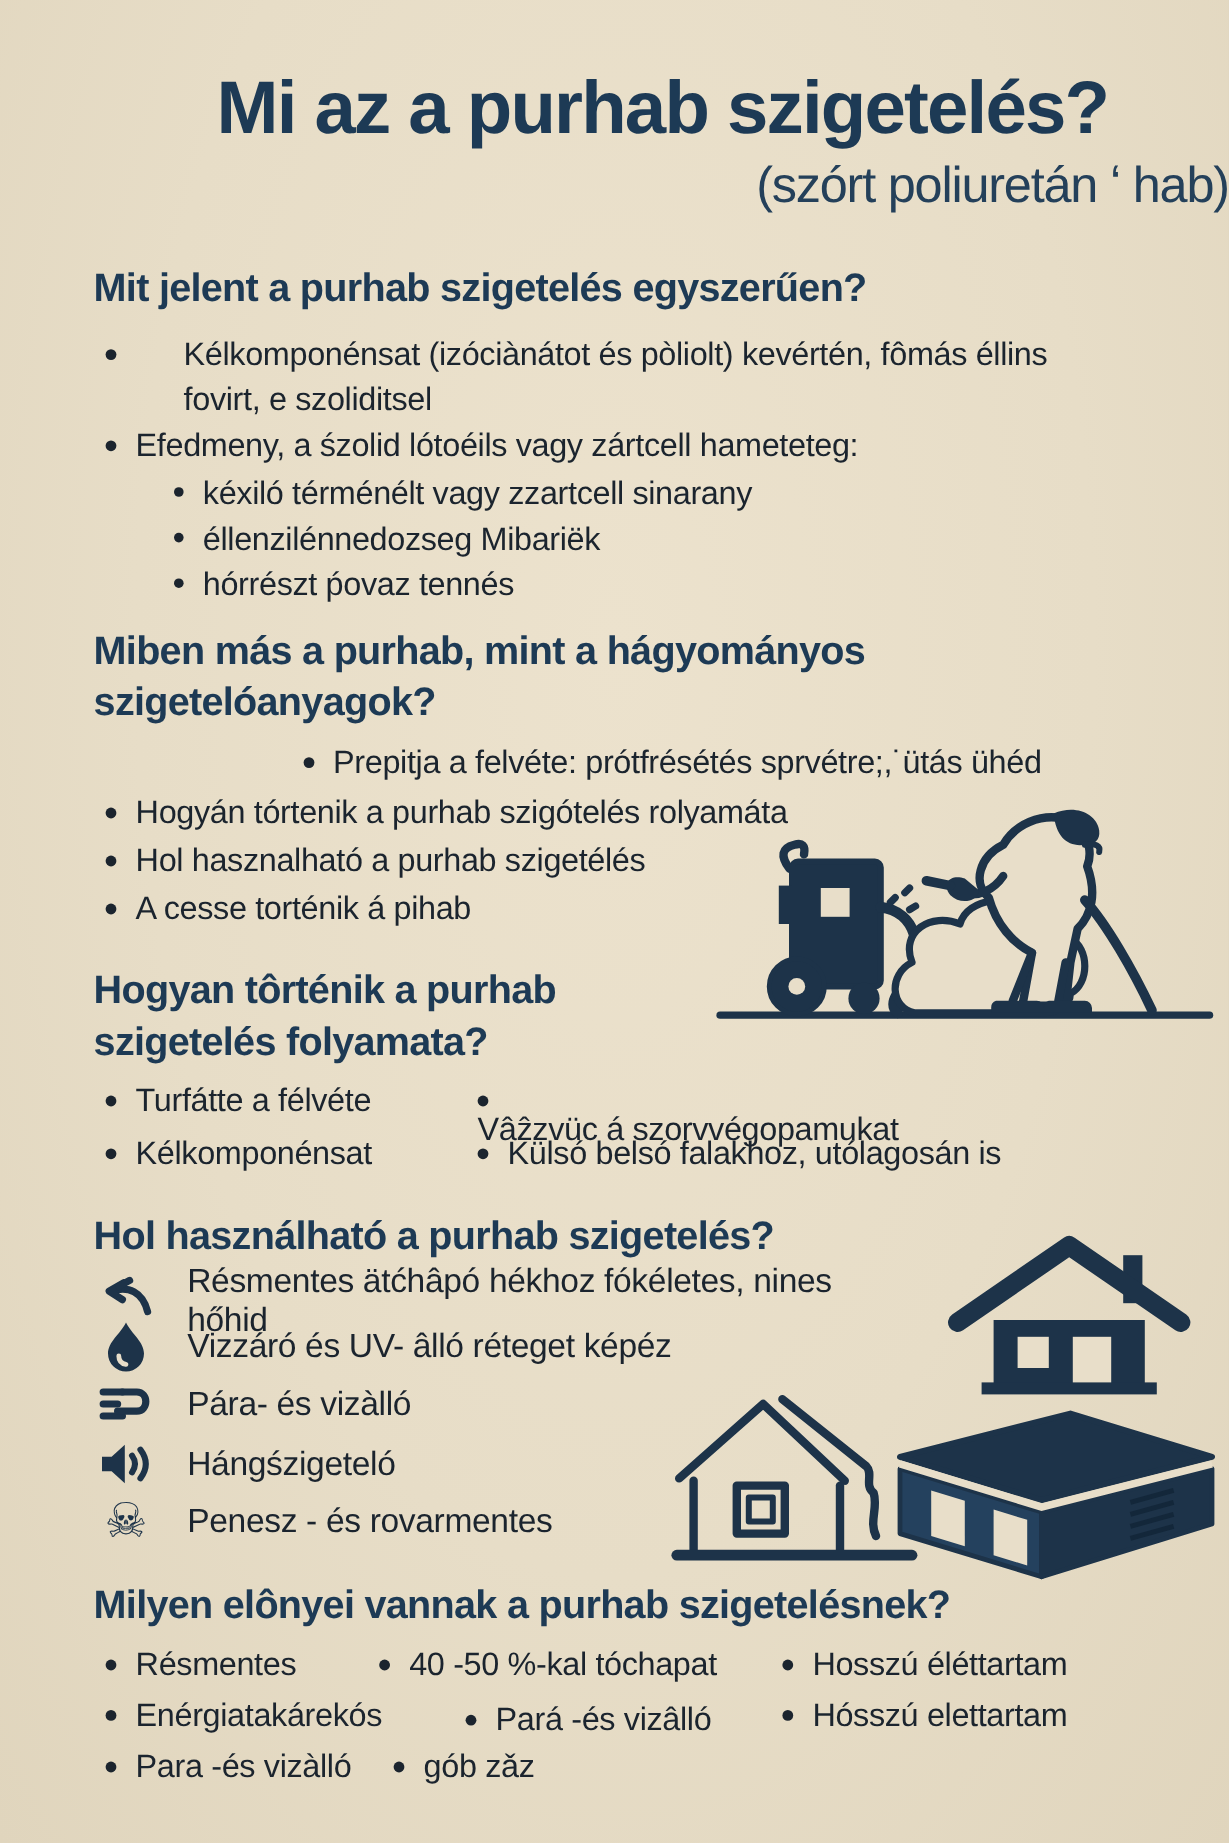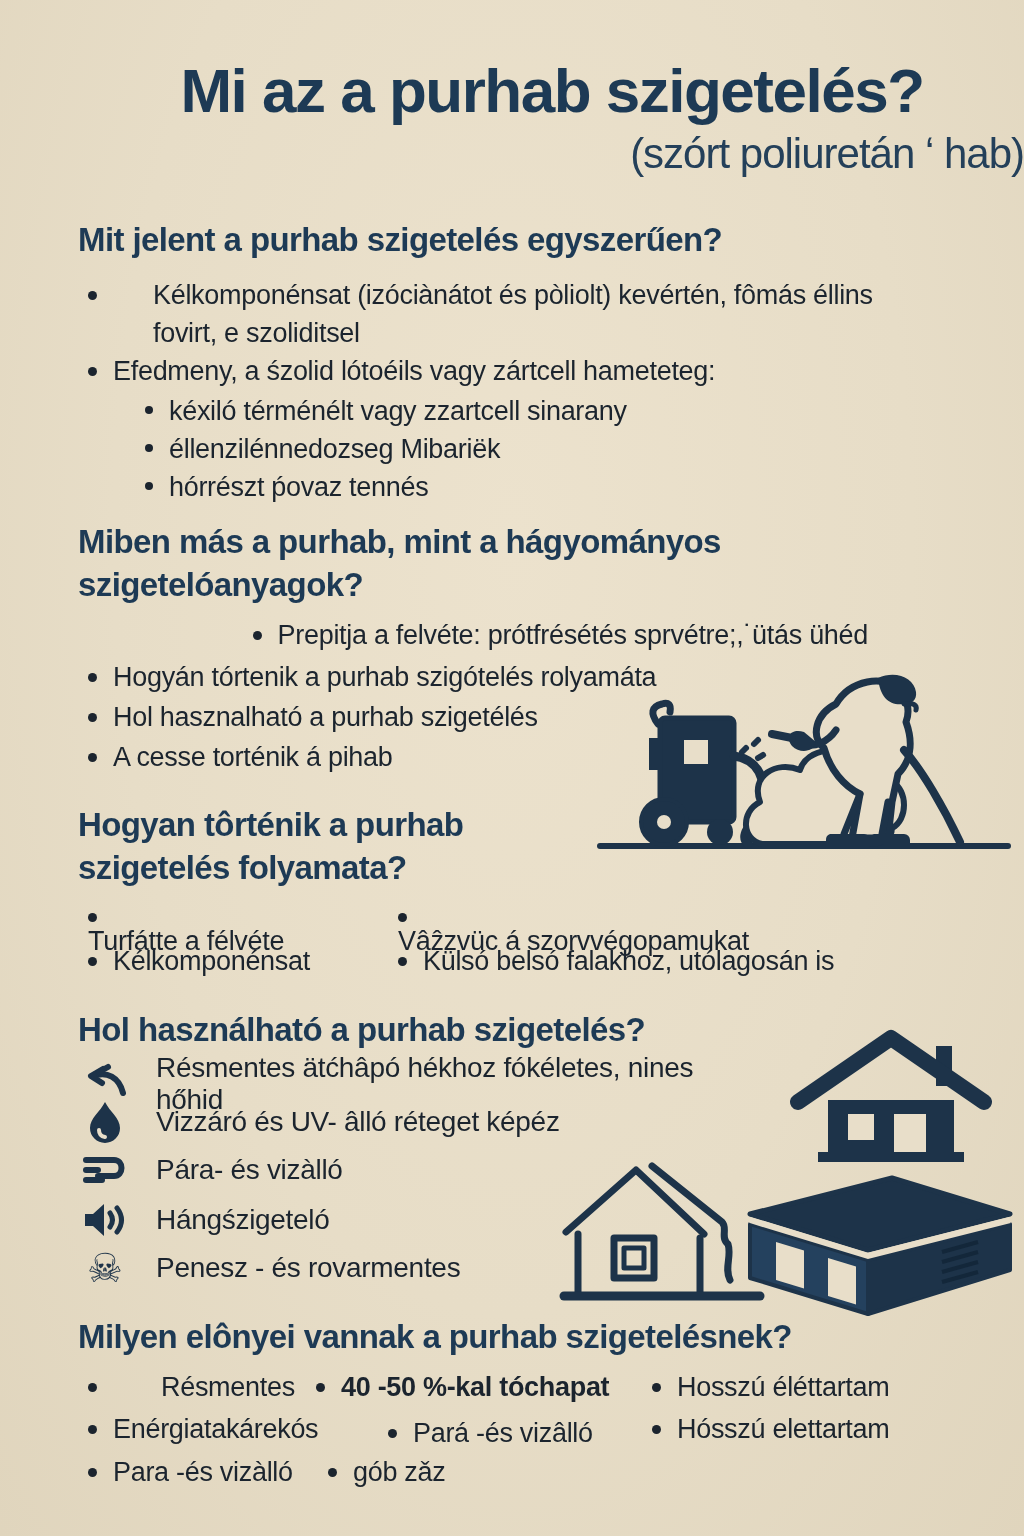--- a/index.html
+++ b/index.html
@@ -115,21 +115,21 @@
 
       <path d="M268 142 L252 182 M296 150 L290 182" stroke="#1d3349" stroke-width="7" stroke-linecap="round"></path>
       <path d="M238 182 h34 a6 6 0 0 1 6 6 v4 h-44 v-4 a6 6 0 0 1 4 -6 Z" fill="#1d3349"></path>
       <path d="M282 182 h30 a6 6 0 0 1 6 6 v4 h-40 v-4 a6 6 0 0 1 4 -6 Z" fill="#1d3349"></path>
 
       <path d="M312 98 C330 118 352 156 368 190" stroke="#1d3349" stroke-width="8" stroke-linecap="round"></path>
     </svg>
   </div>
 
   <div class="abs h2" style="top:803px; left:78px; width:500px;">Hogyan tôrténik a purhab szigetelés folyamata?</div>
-  <div class="abs bullet" style="top:898px; left:88px; width:300px;flex-direction:column;">
+  <div class="abs bullet" style="top:898px; left:88px; width:300px;">
     <span class="dot"></span>
     <span>Turfátte a félvéte</span>
   </div>
   <div class="abs bullet" style="top:942px; left:88px; width:300px;">
     <span class="dot"></span>
     <span>Kélkomponénsat</span>
   </div>
   <div class="abs bullet" style="top:898px; left:398px; width:480px;flex-direction:column;">
     <span class="dot"></span>
     <span>Vâẑzvüc á szorvvégopamukat</span>
@@ -229,25 +229,25 @@
         <line x1="200" y1="80" x2="236" y2="70"></line>
         <line x1="200" y1="90" x2="236" y2="80"></line>
         <line x1="200" y1="100" x2="236" y2="90"></line>
         <line x1="200" y1="110" x2="236" y2="100"></line>
       </g>
     </svg>
   </div>
 
   <div class="abs h2" style="top:1315px; left:78px;">Milyen elônyei vannak a purhab szigetelésnek?</div>
 
-  <div class="abs bullet" style="top:1368px; left:88px;gap:48px;">
+  <div class="abs bullet" style="top:1368px; left:88px;">
     <span class="dot"></span>
     <span>Résmentes</span>
   </div>
-  <div class="abs bullet" style="top:1368px; left:316px;font-weight:bold;">
+  <div class="abs bullet" style="top:1368px; left:316px;">
     <span class="dot"></span>
     <span>40 -50 %-kal tóchapat</span>
   </div>
   <div class="abs bullet" style="top:1368px; left:652px;">
     <span class="dot"></span>
     <span>Hosszú éléttartam</span>
   </div>
 
   <div class="abs bullet" style="top:1410px; left:88px;">
     <span class="dot"></span>

